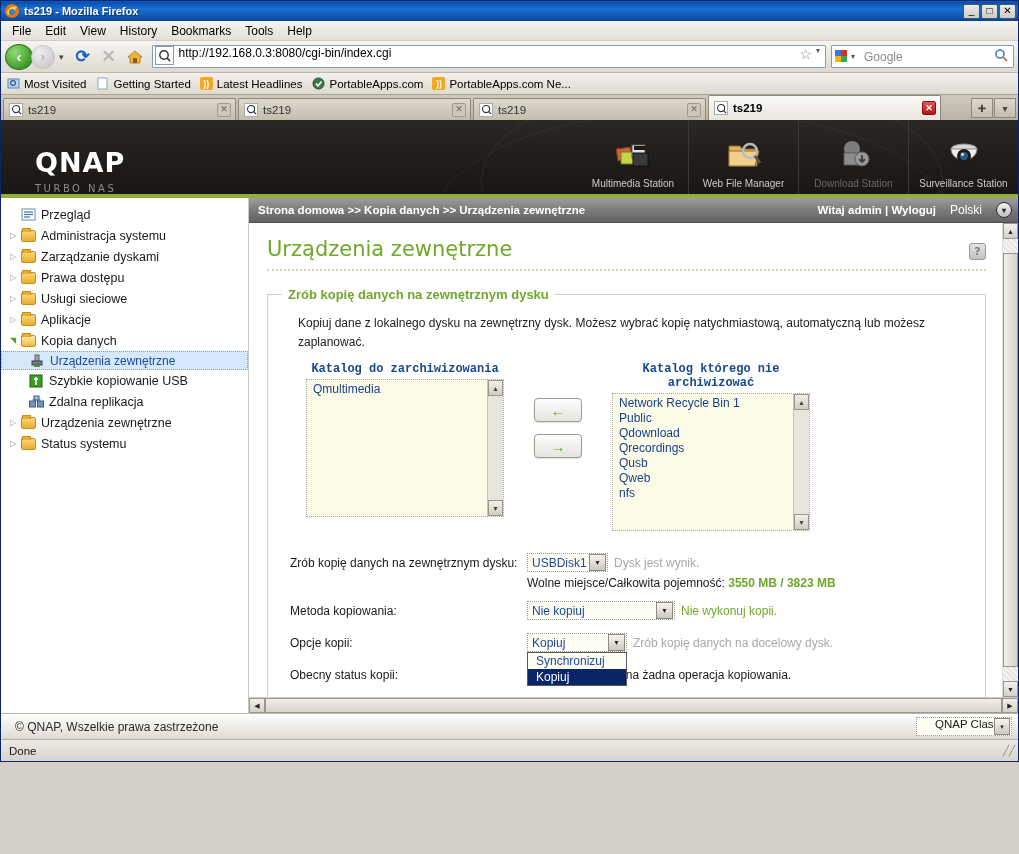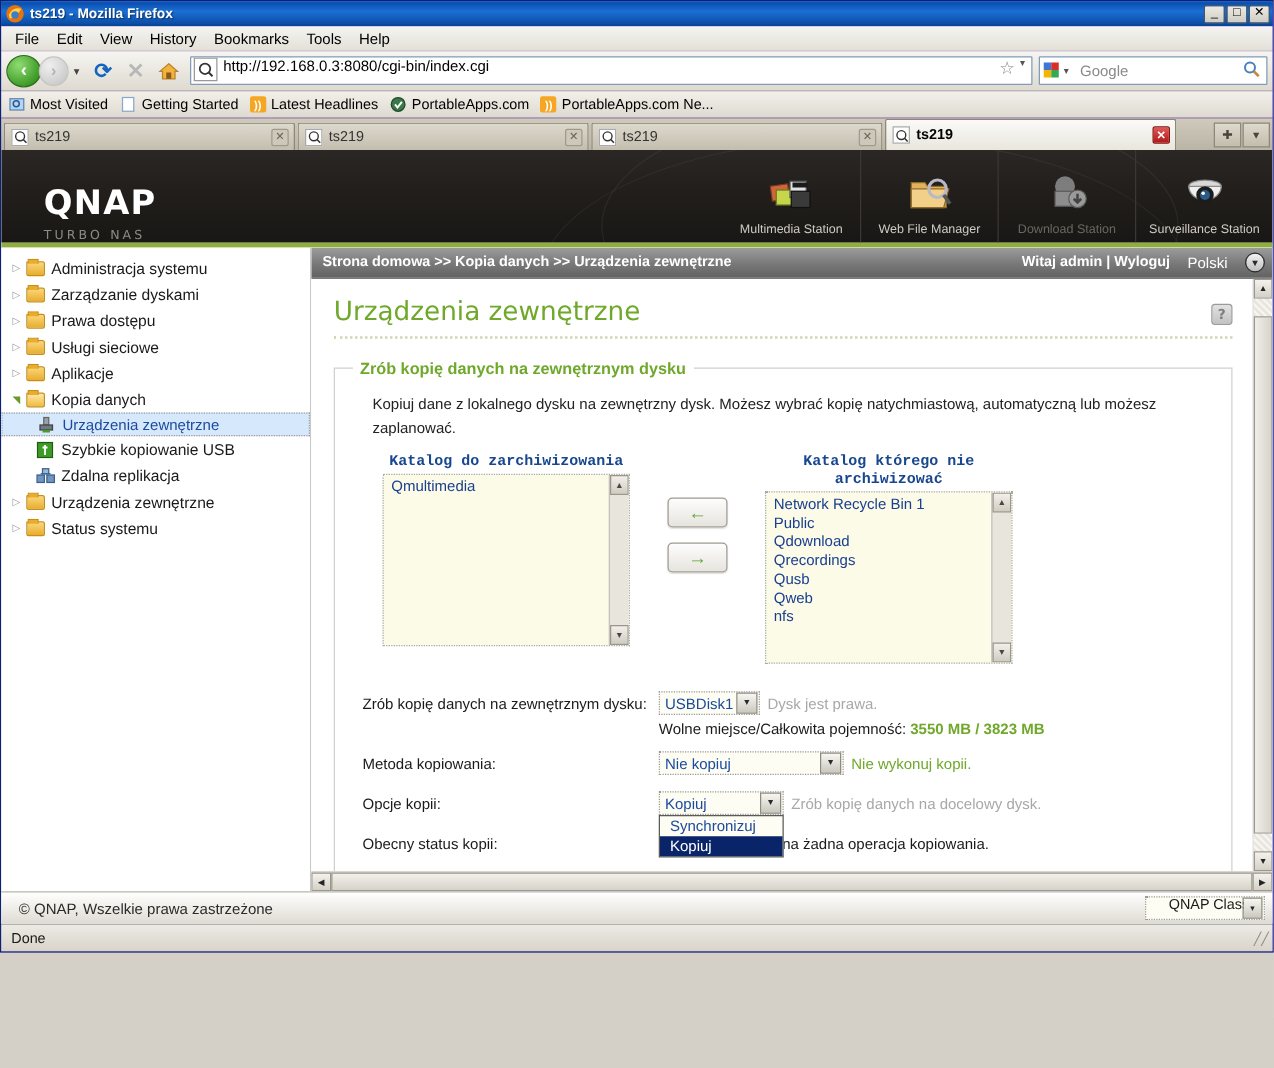--- a/index.html
+++ b/index.html
@@ -762,20 +762,32 @@
         </div>
       </div>
     </div>
     <div class="banner-strip"></div>
 
     <div class="body-split">
 
       <div class="sidebar">
         <div class="sb-tree">
 
+          <div class="sb-row">
+            <span class="sb-arrow"></span>
+            <span class="sb-ico">
+              <svg width="15" height="13" viewBox="0 0 15 13">
+                  <rect x="1" y="1" width="13" height="11" fill="#fff" stroke="#6a8ab0"></rect>
+                  <line x1="3" y1="4" x2="12" y2="4" stroke="#4a7ab0" stroke-width="1.3"></line>
+                  <line x1="3" y1="6.5" x2="12" y2="6.5" stroke="#4a7ab0" stroke-width="1.3"></line>
+                  <line x1="3" y1="9" x2="9" y2="9" stroke="#4a7ab0" stroke-width="1.3"></line>
+                </svg>
+            </span>
+            <span>Przegląd</span>
+          </div>
 
           <div class="sb-row">
             <span class="sb-arrow">▷</span>
             <span class="sb-ico">
                 <span class="folder"></span>
               </span>
             <span>Administracja systemu</span>
           </div>
 
           <div class="sb-row">
@@ -937,21 +949,21 @@
 
                 <div class="frow">
                   <div class="flabel">Zrób kopię danych na zewnętrznym dysku:</div>
                   <div class="fctrl">
                     <div>
                       <div style="display:flex;align-items:flex-start;">
                         <div class="sel w-usb">
                           <span class="selval">USBDisk1</span>
                           <span class="selbtn">▼</span>
                         </div>
-                        <div class="hint">Dysk  jest prawa.</div>
+                        <div class="hint">Dysk  jest wynik.</div>
                       </div>
                       <div class="capline">
                         <span>Wolne miejsce/Całkowita pojemność:</span>
                         <b>3550 MB / 3823 MB</b>
                       </div>
                     </div>
                   </div>
                 </div>
 
                 <div class="frow" style="margin-top:11px;">

